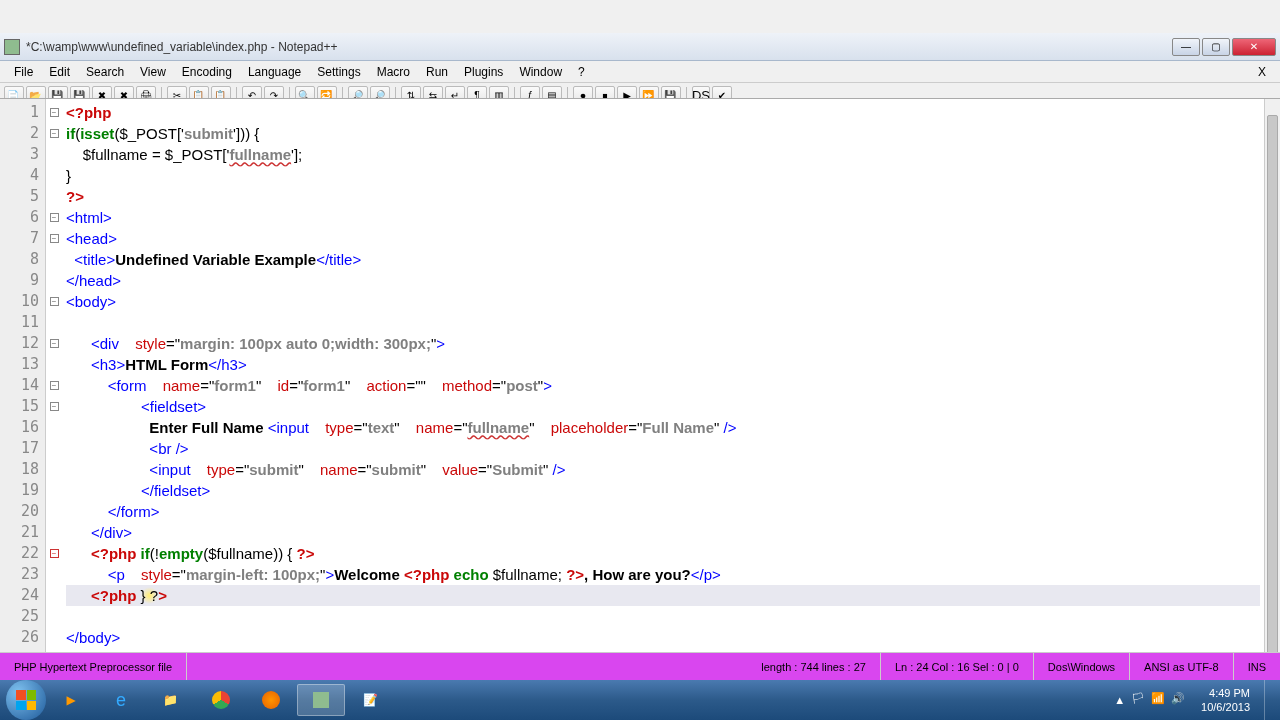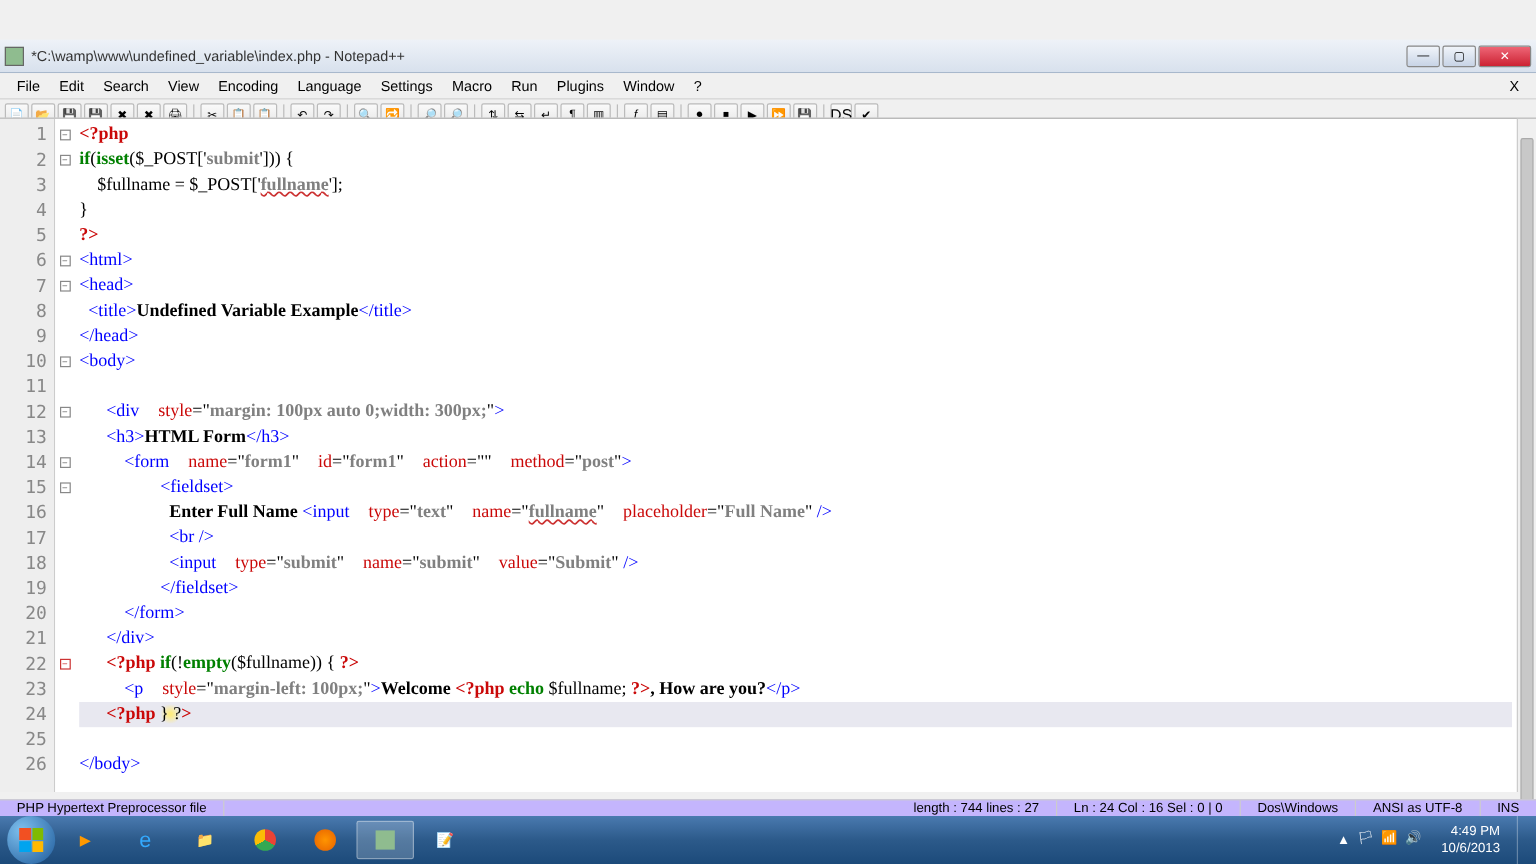--- a/index.html
+++ b/index.html
@@ -31,39 +31,39 @@
 .tab .tab-close { width: 10px; height: 10px; border: 1px solid #999; border-radius: 2px; font-size: 8px; line-height: 8px; text-align: center; cursor: pointer; background: #e8c0c0; }
 
 
 .editor-wrap { position: absolute; top: 98px; left: 0; right: 0; bottom: 60px; background: #fff; display: flex; border-top: 1px solid #aaa; }
 .gutter { width: 46px; background: #eee; text-align: right; color: #888; font-family: Consolas, monospace; font-size: 15px; padding: 3px 6px 0 0; border-right: 1px solid #ccc; }
 .gutter div { height: 21px; line-height: 21px; }
 .fold-col { width: 16px; background: #fff; padding-top: 3px; }
 .fold-col div { height: 21px; display: flex; align-items: center; justify-content: center; }
 .fold-box { width: 9px; height: 9px; border: 1px solid #888; font-size: 8px; line-height: 7px; text-align: center; color: #666; cursor: pointer; }
 .fold-box.red { border-color: #c33; color: #c33; }
-.code { flex: 1; font-family: Liberation Serif, serif; font-size: 15px; padding: 3px 4px 0 4px; white-space: pre; position: relative; }
+.code { flex: 1; font-family: Liberation Sans, sans-serif; font-size: 15px; padding: 3px 4px 0 4px; white-space: pre; position: relative; }
 .code .line { height: 21px; line-height: 21px; }
 .code .hl-line { background: #e8e8f0; }
 .scrollbar-v { width: 16px; background: #f0f0f0; border-left: 1px solid #ccc; position: relative; }
 .scrollbar-v .thumb { position: absolute; top: 16px; left: 2px; right: 2px; height: 560px; background: #c8c8c8; border: 1px solid #aaa; border-radius: 2px; }
 
 
 .kw { color: #008000; font-weight: bold; }
 .tag { color: #0000ff; }
 .attr { color: #ca0808; margin-left: 12px; }
 .strb { color: #808080; font-weight: bold; }
 .var { color: #000; }
 .bold { font-weight: bold; }
 .underl { text-decoration: underline wavy #c33; }
 .php-delim { color: #ca0808; font-weight: bold; }
 .cur-hl { background: radial-gradient(circle, #ffec80 10%, transparent 70%); }
 
 
-.statusbar { position: absolute; bottom: 40px; left: 0; right: 0; height: 14px; background: #c4b5fd; border-top: 1px solid #ccc; display: flex; align-items: center; font-size: 11px; }
+.statusbar { position: absolute; bottom: 40px; left: 0; right: 0; height: 28px; background: #d946ef; border-top: 1px solid #ccc; display: flex; align-items: center; font-size: 11px; }
 .statusbar .sb-cell { padding: 0 14px; border-right: 1px solid #ccc; height: 100%; display: flex; align-items: center; }
 
 
 .taskbar { position: absolute; bottom: 0; left: 0; right: 0; height: 40px; background: linear-gradient(to bottom, #4a7ab0, #2c5a8a 50%, #1c4a7a); display: flex; align-items: center; padding: 0 6px; }
 .taskbar .start-orb { width: 40px; height: 40px; border-radius: 50%; background: radial-gradient(circle at 30% 30%, #7ec0ee, #1e5a9a); display: flex; align-items: center; justify-content: center; cursor: pointer; }
 .taskbar .start-orb .win-logo { width: 20px; height: 20px; display: grid; grid-template-columns: 1fr 1fr; gap: 1px; }
 .taskbar .start-orb .win-logo span:nth-child(1){background:#f25022}.taskbar .start-orb .win-logo span:nth-child(2){background:#7fba00}.taskbar .start-orb .win-logo span:nth-child(3){background:#00a4ef}.taskbar .start-orb .win-logo span:nth-child(4){background:#ffb900}
 .taskbar .tb-icon { width: 48px; height: 32px; margin: 0 1px; border-radius: 2px; display: flex; align-items: center; justify-content: center; cursor: pointer; }
 .taskbar .tb-icon.active { background: rgba(255,255,255,0.2); border: 1px solid rgba(255,255,255,0.35); }
 .taskbar .tray { margin-left: auto; display: flex; align-items: center; color: #fff; font-size: 11px; gap: 6px; }

